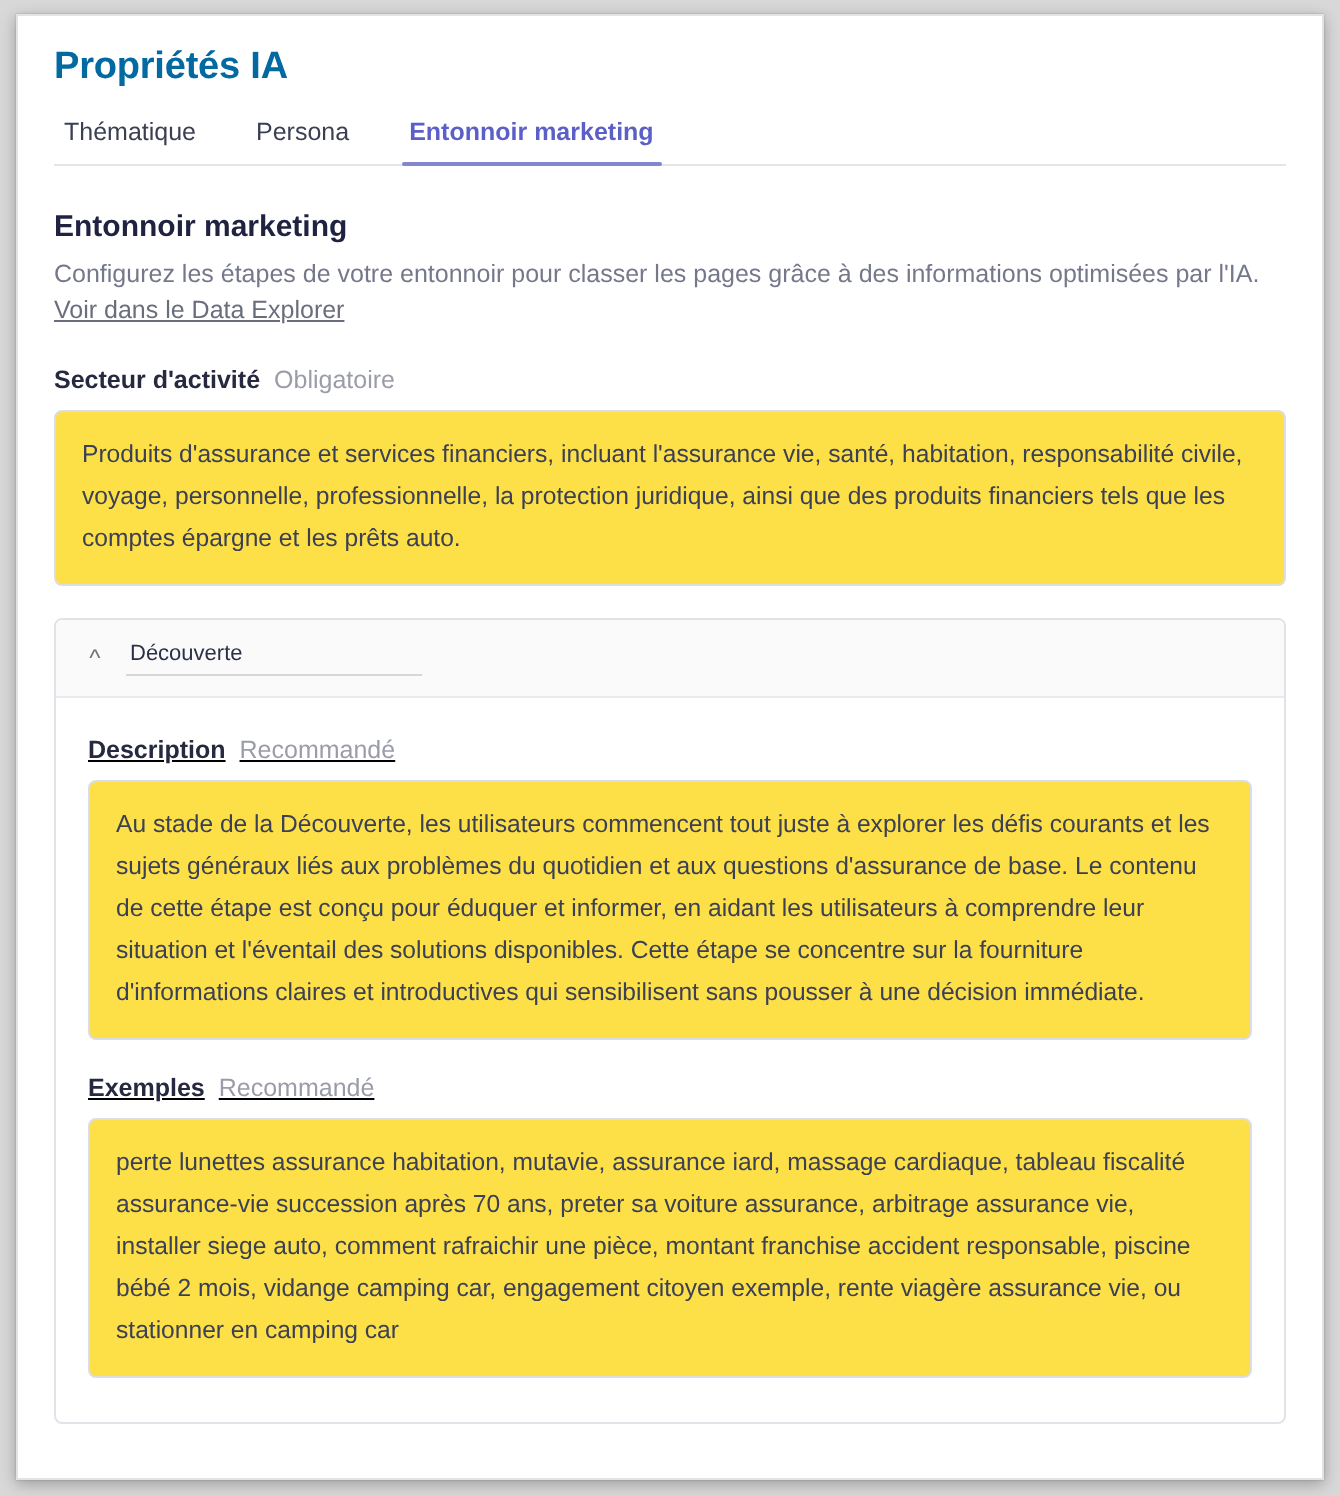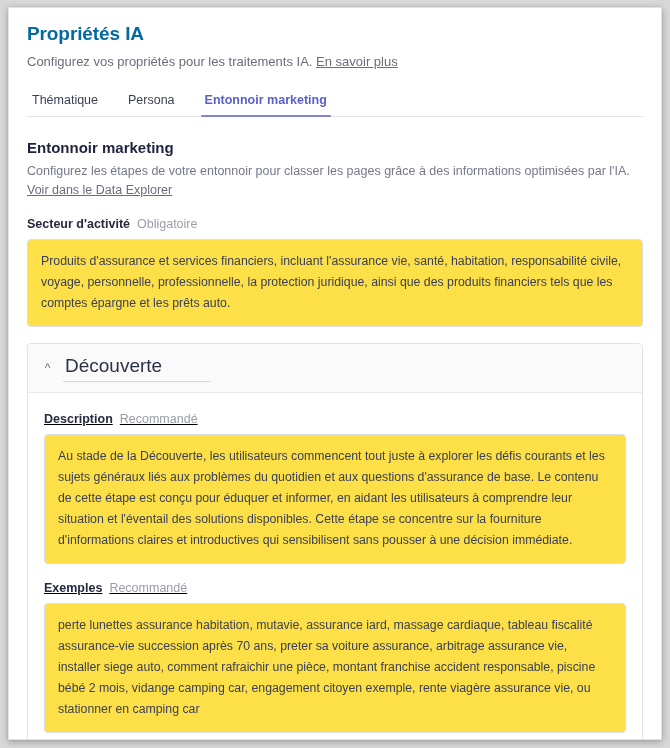--- a/index.html
+++ b/index.html
@@ -167,21 +167,21 @@
   .caret {
     font-size: 12px;
     line-height: 10px;
     color: #6d707f;
     width: 11px;
     text-align: center;
     cursor: pointer;
     font-family: "Liberation Sans", sans-serif;
   }
   .panel-title-input {
-    font-size: 19px;
+    font-size: 11px;
     color: #2c3047;
     border: none;
     border-bottom: 1px solid #d6d7dd;
     background: transparent;
     outline: none;
     padding: 1px 2px 4px 2px;
     width: 148px;
     font-family: "Liberation Sans", sans-serif;
   }
 
@@ -191,24 +191,20 @@
   .panel-body .field-label-row { margin-top: 17px; text-decoration: underline; }
 </style>
 </head>
 <body>
 
 <div class="page-frame">
   <div class="inner">
 
     
     <h1 class="page-title">Propriétés IA</h1>
-    <p class="page-subtitle">
-      <span>Configurez vos propriétés pour les traitements IA.</span>
-      <a href="#">En savoir plus</a>
-    </p>
 
     
     <div class="tabs">
       <div class="tab">Thématique</div>
       <div class="tab">Persona</div>
       <div class="tab active">Entonnoir marketing</div>
     </div>
 
     
     <h2 class="section-title">Entonnoir marketing</h2>

